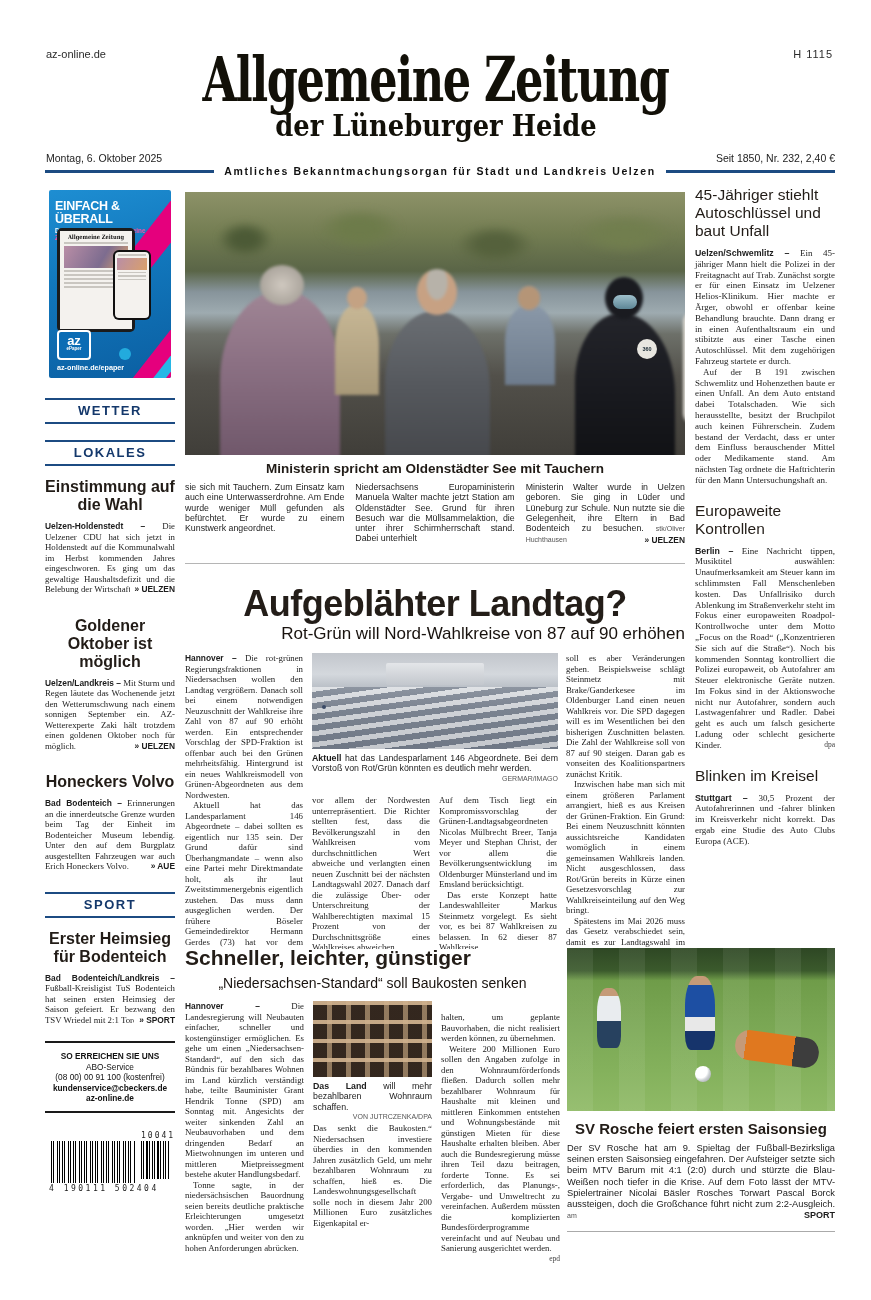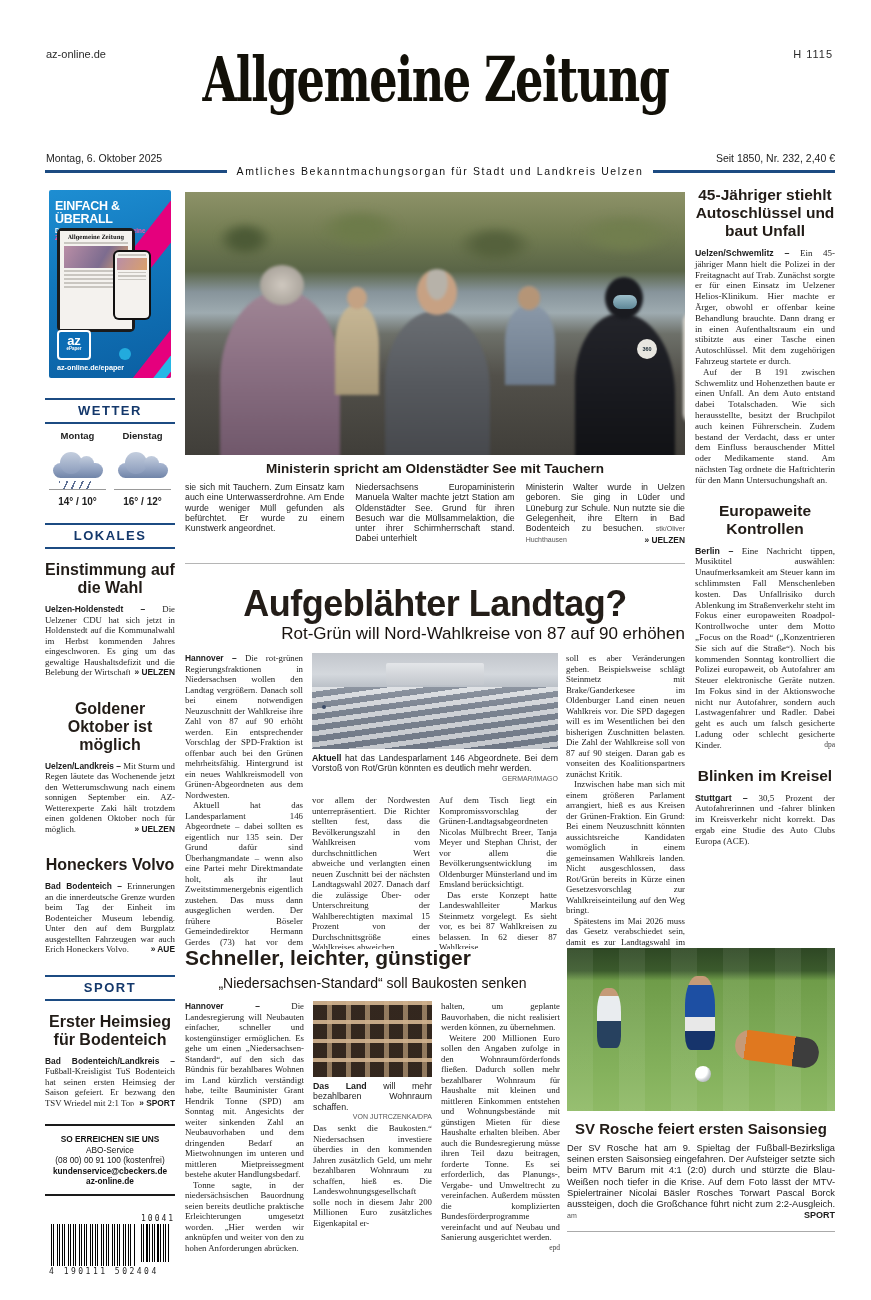--- a/index.html
+++ b/index.html
@@ -12,21 +12,21 @@
   .masthead .t1{display:inline-block;font-family:"DejaVu Serif",serif;font-weight:bold;
         font-size:62px;line-height:60px;transform:scaleX(.72);transform-origin:center;white-space:nowrap;letter-spacing:-2px;}
   .masthead .t2{display:block;margin-top:0px;}
   .masthead .t2 span{display:inline-block;font-family:"DejaVu Serif",serif;font-weight:bold;
         font-size:30px;line-height:32px;transform:scaleX(.86);white-space:nowrap;}
   .dateline{position:absolute;left:45px;right:36px;top:152px;height:24px;}
   .dl-left{position:absolute;left:1px;top:0;font-size:10.5px;color:#222;}
   .dl-right{position:absolute;right:0;top:0;font-size:10.5px;color:#222;}
   .dl-mid{position:absolute;left:0;right:0;top:13px;display:flex;align-items:center;}
   .dl-rule{flex:1;height:3px;background:#1c4b82;}
-  .dl-organ{padding:0 10px;font-size:10.5px;font-weight:normal;letter-spacing:1.6px;color:#111;white-space:nowrap;}
+  .dl-organ{padding:0 10px;font-size:10.5px;font-weight:bold;letter-spacing:1.6px;color:#111;white-space:nowrap;}
   
   .sec-h{border-top:2px solid #1c4b82;border-bottom:2px solid #1c4b82;color:#14386b;
         font-weight:bold;font-size:13px;line-height:22px;text-align:center;letter-spacing:1.5px;}
   .teaser-h{font-weight:bold;font-size:16px;line-height:18px;text-align:center;color:#221c17;margin:12px 0 7px;}
   .btxt{font-family:"Liberation Serif",serif;font-size:8.8px;line-height:10.5px;text-align:justify;
         color:#1c1c1c;hyphens:auto;-webkit-hyphens:auto;}
   .btxt9{font-family:"Liberation Serif",serif;font-size:9px;line-height:10.8px;text-align:justify;
         color:#1c1c1c;hyphens:auto;-webkit-hyphens:auto;}
   .lead{font-family:"Liberation Sans",sans-serif;font-weight:bold;font-size:8.4px;}
   .pref{position:relative;}
@@ -139,21 +139,21 @@
   #lt-photo .people{position:absolute;left:10px;top:52px;width:4px;height:4px;border-radius:50%;background:#3a4a66;
       box-shadow:22px 6px #5d4a3a,48px 2px #32415c,70px 10px #6b3d3d,95px 4px #2f3e58,120px 12px #41506b,145px 6px #553f33,170px 14px #32415c,195px 8px #6b5a48,215px 3px #3a4a66,228px 12px #563d50,60px 22px #2c3a52,130px 24px #473a2f,190px 22px #39486 2;}
   .lt-cap{position:absolute;left:127px;top:100px;width:246px;font-size:8.8px;line-height:10.3px;color:#1c1c1c;text-align:justify;}
   .lt-cap .credit{display:block;text-align:right;}
   
   #build{position:absolute;left:185px;top:946px;width:375px;}
   .bd-h1{font-weight:bold;font-size:21px;line-height:24px;color:#231d18;}
   .bd-h2{font-size:14px;line-height:17px;text-align:center;color:#18120e;margin-top:5px;}
   .bd-body{position:relative;height:252px;margin-top:9px;}
   .bcol{position:absolute;top:0;width:119px;height:100%;overflow:hidden;}
-  .b1{left:0;} .b3{left:256px;}
+  .b1{left:0;} .b3{left:256px;margin-top:11px;}
   #bd-photo{position:absolute;left:128px;top:0;width:119px;height:76px;overflow:hidden;background:#7a5c40;}
   #bd-photo .grid{position:absolute;inset:0;
       background:repeating-linear-gradient(180deg,rgba(205,175,140,.95) 0 4px,rgba(35,28,22,.25) 4px 19px),
                  repeating-linear-gradient(90deg,rgba(50,38,30,.9) 0 14px,rgba(190,160,125,.9) 14px 19px);}
   .bd-cap{position:absolute;left:128px;top:80px;width:119px;font-size:8.8px;line-height:10.3px;text-align:justify;color:#1c1c1c;}
   .bd-cap .credit{display:block;text-align:right;}
   .bd-txt2{position:absolute;left:128px;top:122px;bottom:0;width:119px;overflow:hidden;}
   
   #rosche{position:absolute;left:567px;top:948px;width:268px;}
   #ro-photo{position:relative;width:268px;height:163px;overflow:hidden;
@@ -165,32 +165,33 @@
       background:linear-gradient(180deg,#c59a78 0 14%,#e9ecef 14% 55%,#27415f 55% 100%);filter:blur(.4px);}
   .keeper{position:absolute;left:168px;top:86px;width:84px;height:30px;border-radius:14px;transform:rotate(8deg);
       background:linear-gradient(90deg,#c59a78 0 12%,#e0781f 12% 70%,#3d3d3d 70% 100%);}
   .ball{position:absolute;left:128px;top:118px;width:16px;height:16px;border-radius:50%;
       background:radial-gradient(at 35% 30%,#fff 0 45%,#cfd3d6 60%,#8e9498 100%);}
   .ro-h{font-weight:bold;font-size:15px;line-height:18px;text-align:center;color:#221c17;margin:9px 0 5px;}
   .ro-txt{font-size:9.3px;line-height:11.2px;text-align:justify;color:#1c1c1c;hyphens:auto;}
   .ro-rule{border-top:1px solid #aaa;margin-top:10px;}
   
   #right-col{position:absolute;left:695px;top:186px;width:140px;}
-  .r-h{font-weight:bold;font-size:15.5px;line-height:18px;text-align:center;color:#221c17;margin:0 0 8px;}
+  .r-h{font-weight:normal;font-size:15.5px;line-height:18px;text-align:left;color:#221c17;margin:0 0 8px;}
   .r-h.mt{margin-top:16px;}
 </style>
 </head>
 <body>
 
 <div id="page">
 
   <div class="site-url">az-online.de</div>
   <div class="postal">H 1115</div>
   <div class="masthead">
     <span class="t1">Allgemeine Zeitung</span>
+    <span class="t2"><span>der Lüneburger Heide</span></span>
   </div>
   <div class="dateline">
     <div class="dl-left">Montag, 6. Oktober 2025</div>
     <div class="dl-right">Seit 1850, Nr. 232, 2,40 €</div>
     <div class="dl-mid">
       <div class="dl-rule"></div>
       <div class="dl-organ">Amtliches Bekanntmachungsorgan für Stadt und Landkreis Uelzen</div>
       <div class="dl-rule"></div>
     </div>
   </div>
@@ -224,39 +225,20 @@
             <div class="ln"></div>
             <div class="ln"></div>
         </div>
       </div>
       <div class="azlogo"><span>az</span><small>ePaper</small></div>
       <div class="url">az-online.de/epaper</div>
     </div>
 
     <div class="weather">
       <div class="sec-h">WETTER</div>
-      <div class="wdays">
-        <div class="wday">
-          <div class="wname">Montag</div>
-          <div class="wicon">
-              <div class="cloud"></div>
-              <div class="rain"></div>
-            </div>
-          <div class="wbase"></div>
-          <div class="wtemp">14° / 10°</div>
-        </div>
-        <div class="wday">
-          <div class="wname">Dienstag</div>
-          <div class="wicon">
-              <div class="cloud"></div>
-            </div>
-          <div class="wbase"></div>
-          <div class="wtemp">16° / 12°</div>
-        </div>
-      </div>
     </div>
 
     <div class="sec-h lok">LOKALES</div>
 
     <div>
       <div class="teaser-h">Einstimmung auf die Wahl</div>
       <p class="btxt pref" style="margin:0;"><span class="lead">Uelzen-Holdenstedt –</span><span> Die Uelzener CDU hat sich jetzt in Holdenstedt auf die Kommunalwahl im Herbst kommenden Jahres eingeschworen. Es ging um das gewaltige Haushaltsdefizit und die Belebung der Wirtschaft.</span><span class="ref">» UELZEN</span></p>
     </div>
     <div>
       <div class="teaser-h" style="margin-top:22px;">Goldener Oktober ist möglich</div>

